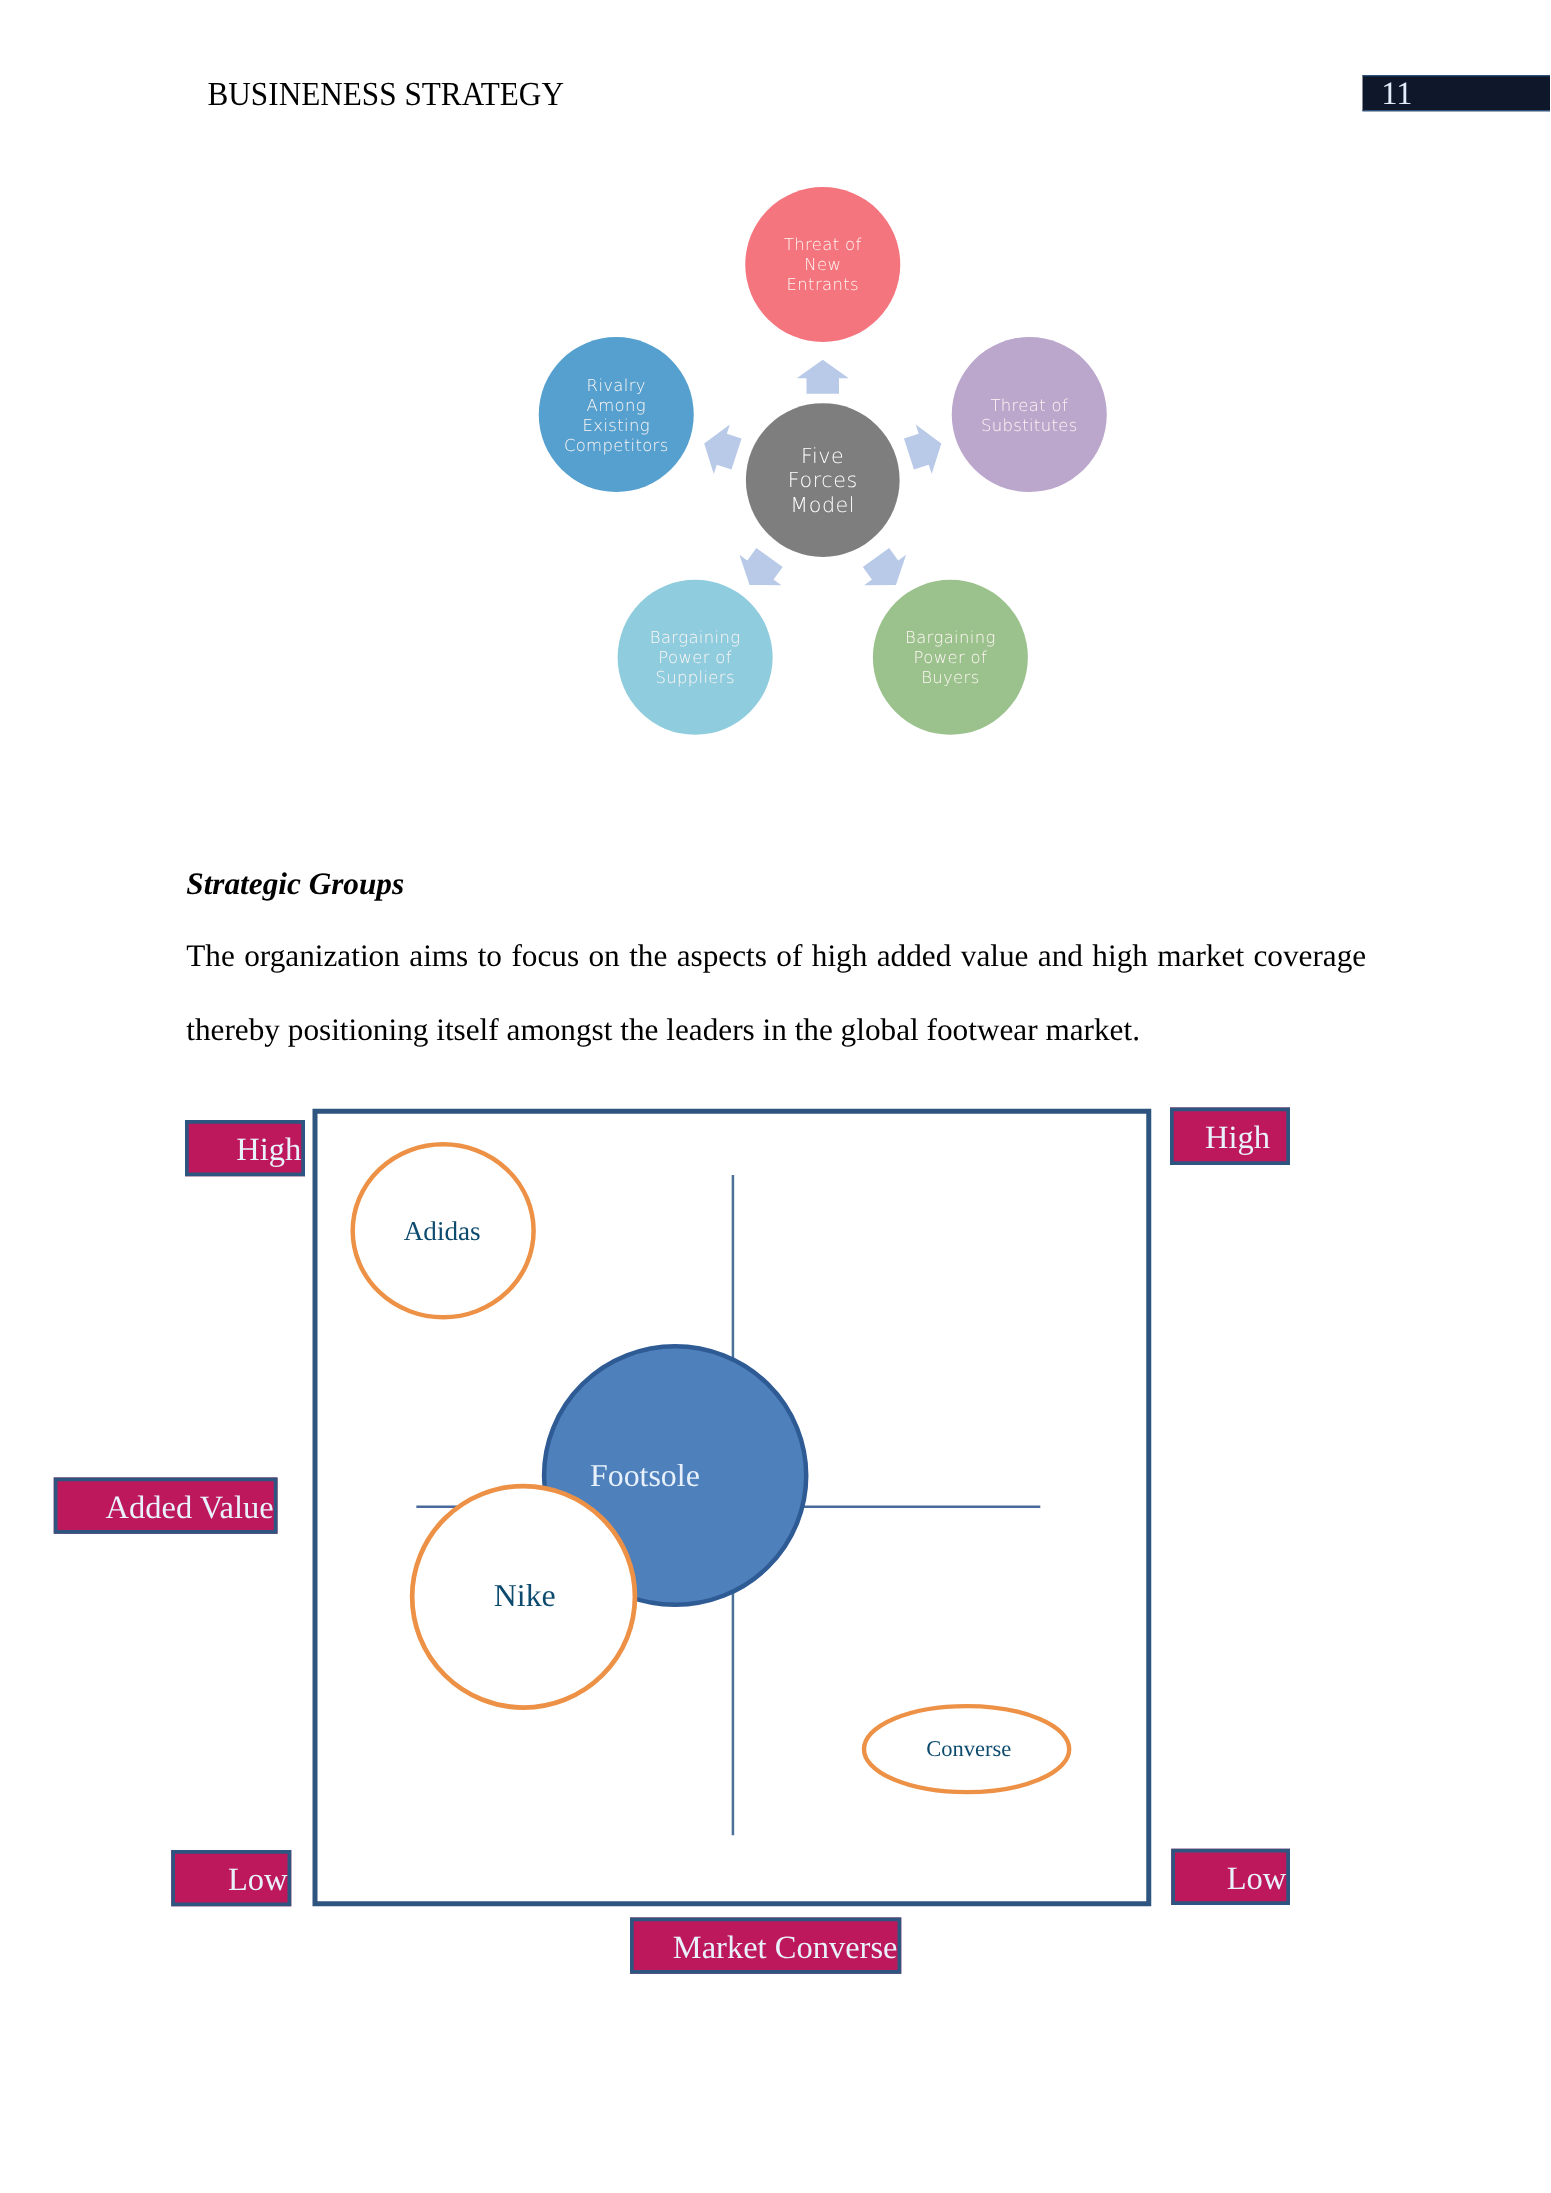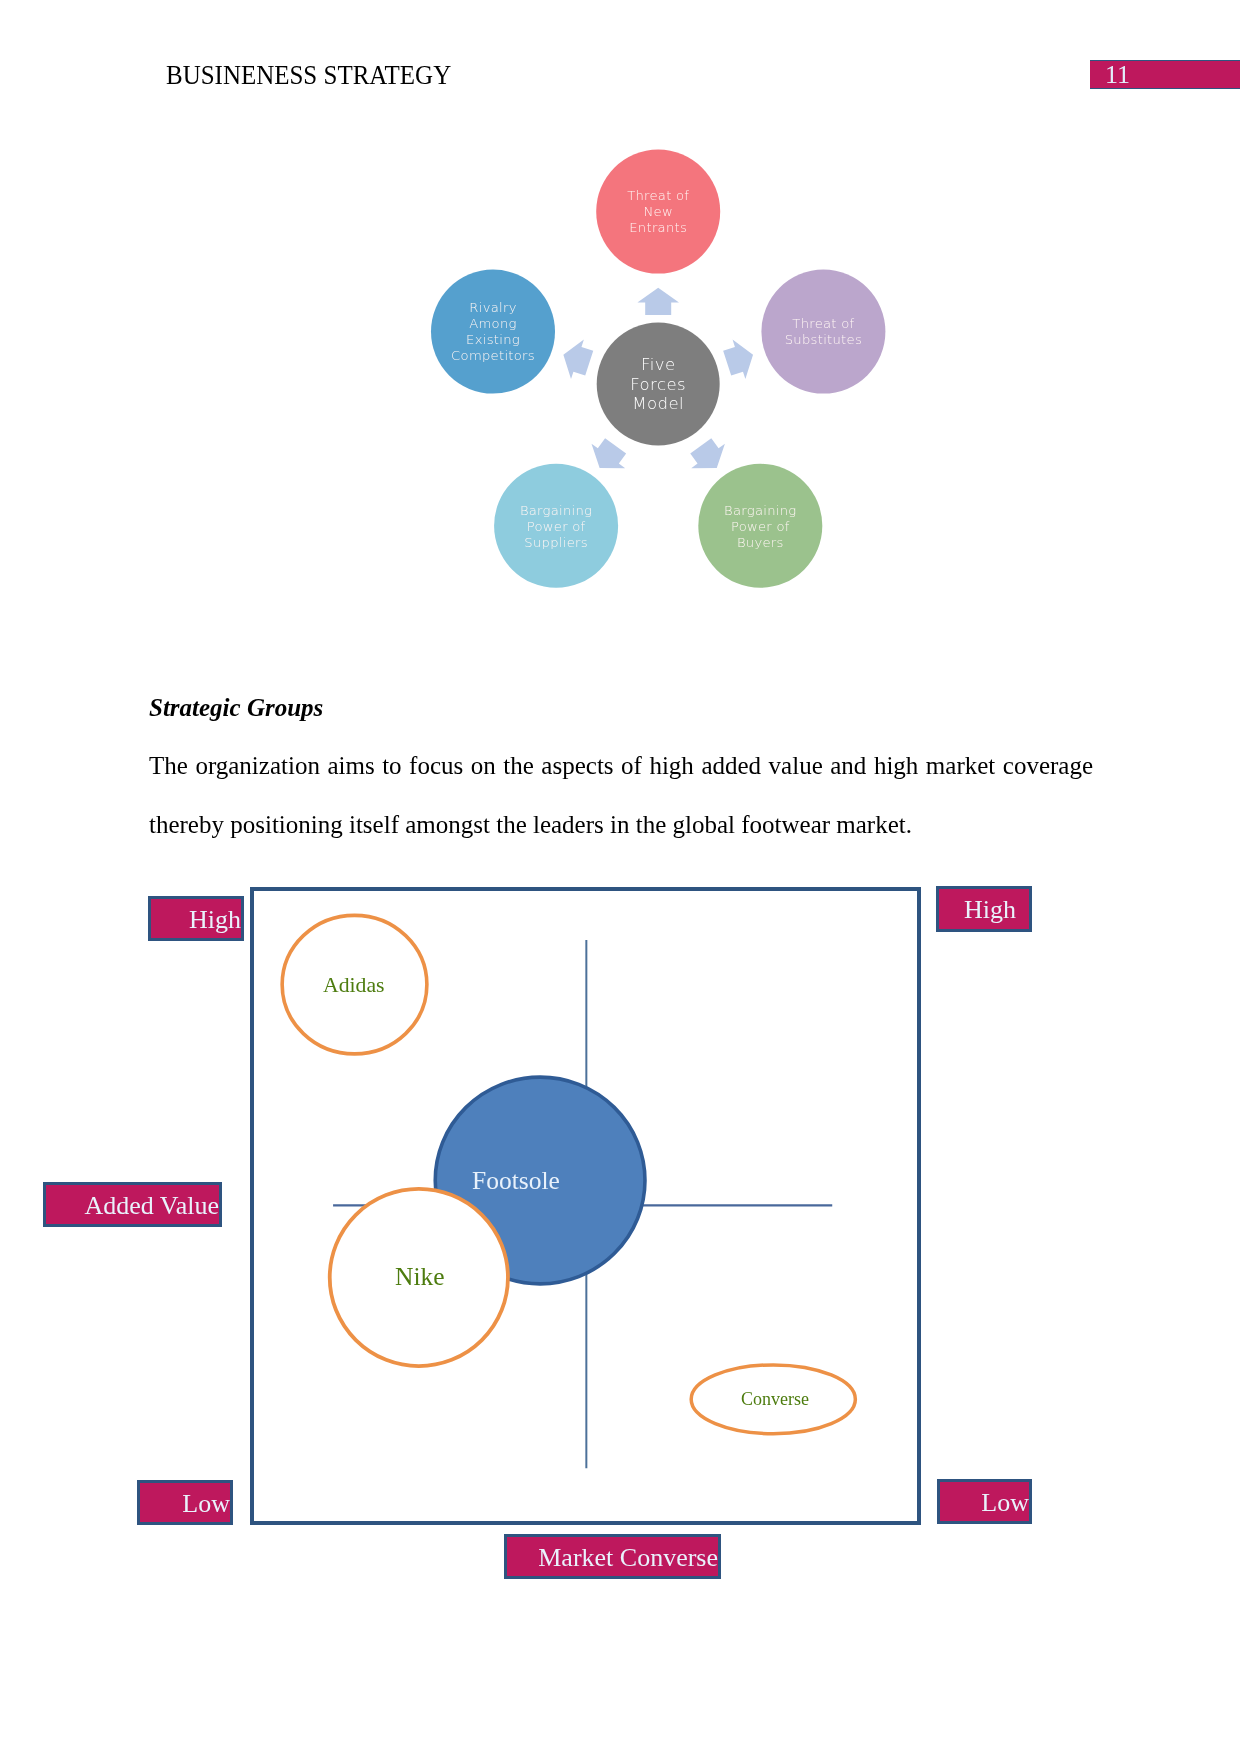--- a/index.html
+++ b/index.html
@@ -5,21 +5,21 @@
   html,body{margin:0;padding:0;background:#fff;
             text-rendering:optimizeLegibility;}
   body{width:1241px;height:1754px;position:relative;overflow:hidden;
        font-family:"Liberation Serif",serif;color:#000;}
   .page{position:absolute;left:0;top:0;width:1241px;height:1754px;}
   .abs{position:absolute;}
 
   
   .hdr-title{left:166px;top:60px;font-size:27px;line-height:30px;
              transform:scaleX(0.925);transform-origin:0 0;white-space:nowrap;}
-  .pagenum-box{left:1090px;top:60px;width:150px;height:29px;background:#be185d;
+  .pagenum-box{left:1090px;top:60px;width:150px;height:29px;background:#0f172a;
                border-top:1px solid #2E5480;border-bottom:1px solid #2E5480;
                color:#E2EEFB;font-size:26px;line-height:27px;padding-left:15px;
                box-sizing:border-box;}
 
   
   .ff-svg{left:398px;top:148px;}
   .ff-label{font-family:"DejaVu Sans",sans-serif;font-weight:200;font-size:13.15px;fill:#FFF6F4;
             text-anchor:middle;letter-spacing:0.28px;}
   .ff-label.big{font-size:16.5px;letter-spacing:0.45px;fill:#FFFFFF;}
 
@@ -27,21 +27,21 @@
   .caption{left:75px;top:613px;width:1166px;text-align:center;font-size:25px;line-height:33px;}
 
   
   .sec-heading{left:149px;top:692px;font-size:25px;font-weight:bold;font-style:italic;line-height:31px;}
   .body-par{left:149px;top:736px;width:944px;font-size:25px;line-height:59px;text-align:justify;}
 
   
   .sg-frame{left:250px;top:887px;width:671px;height:638px;box-sizing:border-box;
             border:4px solid #2E5480;background:#fff;}
   .sg-svg{left:250px;top:887px;}
-  .sg-lbl{font-size:25px;line-height:28px;color:#4d7c0f;white-space:nowrap;}
+  .sg-lbl{font-size:25px;line-height:28px;color:#0c4a6e;white-space:nowrap;}
   .sg-adidas{left:323px;top:971px;font-size:21.7px;}
   .sg-footsole{left:472px;top:1167px;font-size:25.5px;color:#E8F1FB;}
   .sg-nike{left:395px;top:1263px;font-size:25.5px;}
   .sg-converse{left:741px;top:1385px;font-size:18px;}
 
   .tag{background:#be185d;border:3.5px solid #2E5480;color:#E9F2FC;
        box-sizing:border-box;text-align:right;font-size:26px;}
   .tag-hi-l{left:148px;top:896px;width:96px;height:45px;line-height:42px;}
   .tag-hi-r{left:936px;top:886px;width:96px;height:46px;line-height:41px;padding-right:13px;}
   .tag-lo-l{left:137px;top:1480px;width:96px;height:45px;line-height:42px;}

